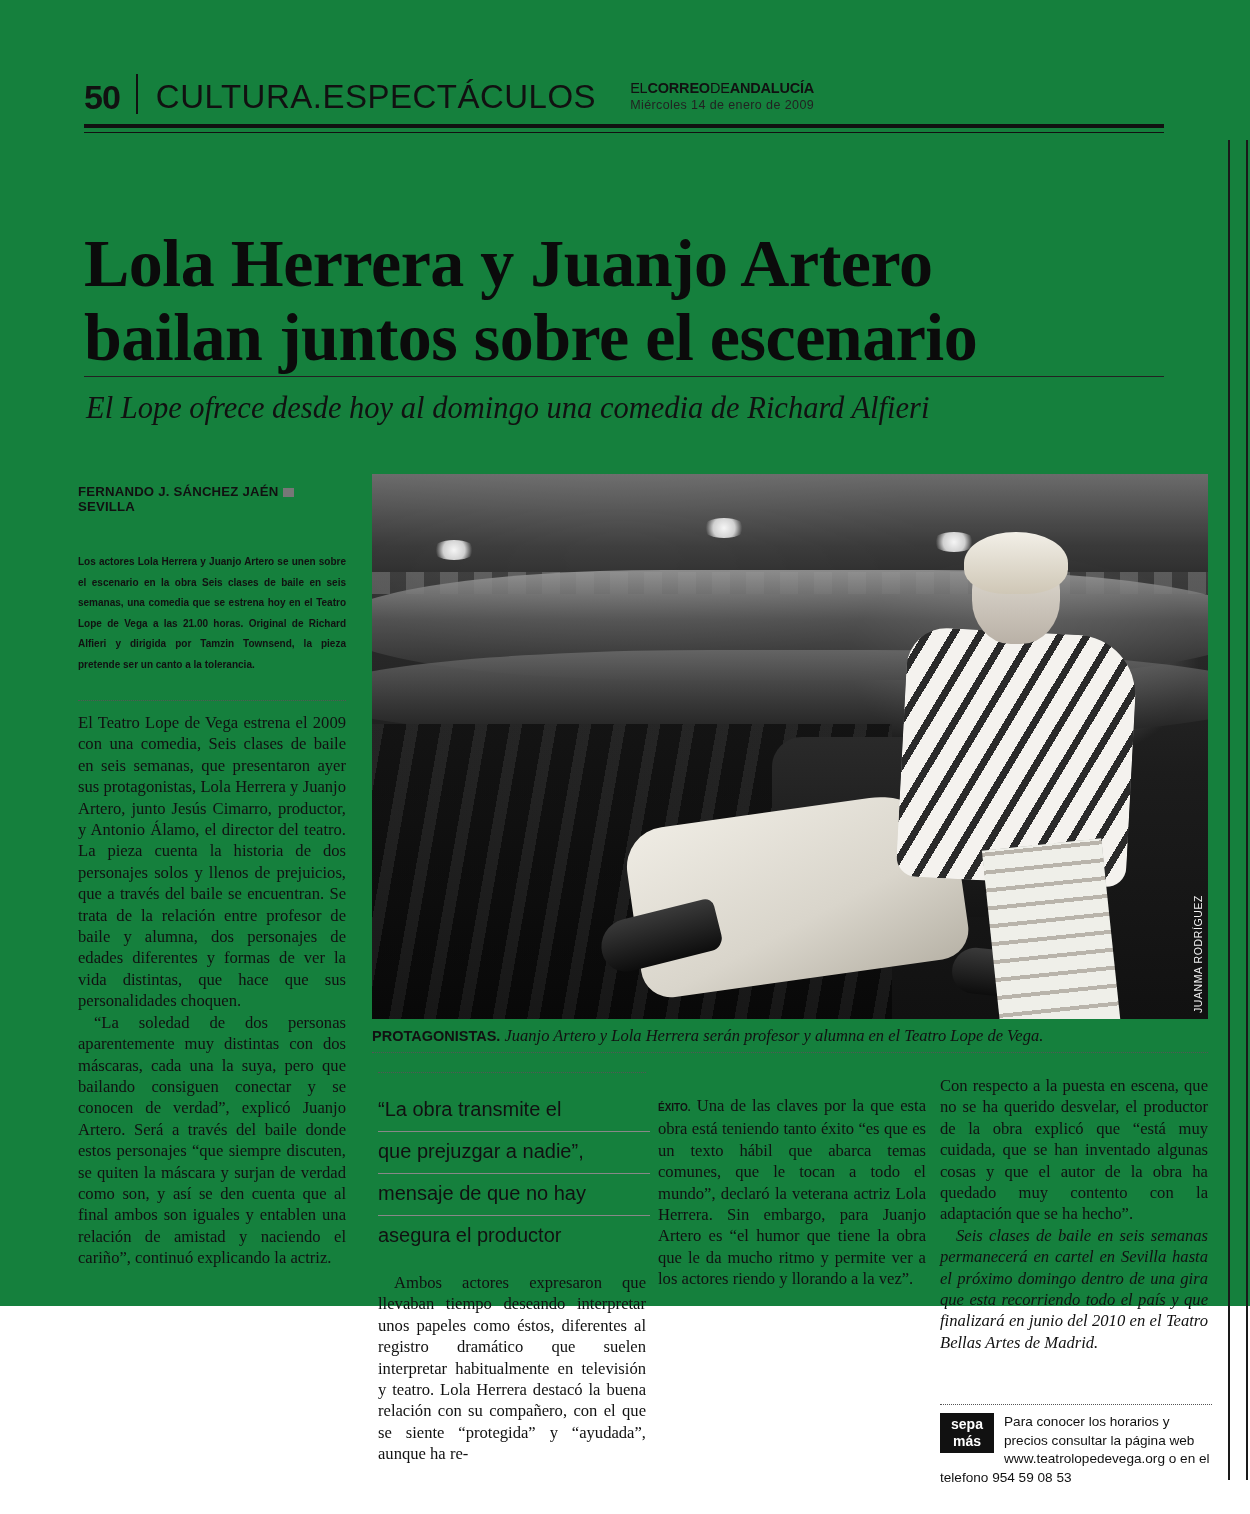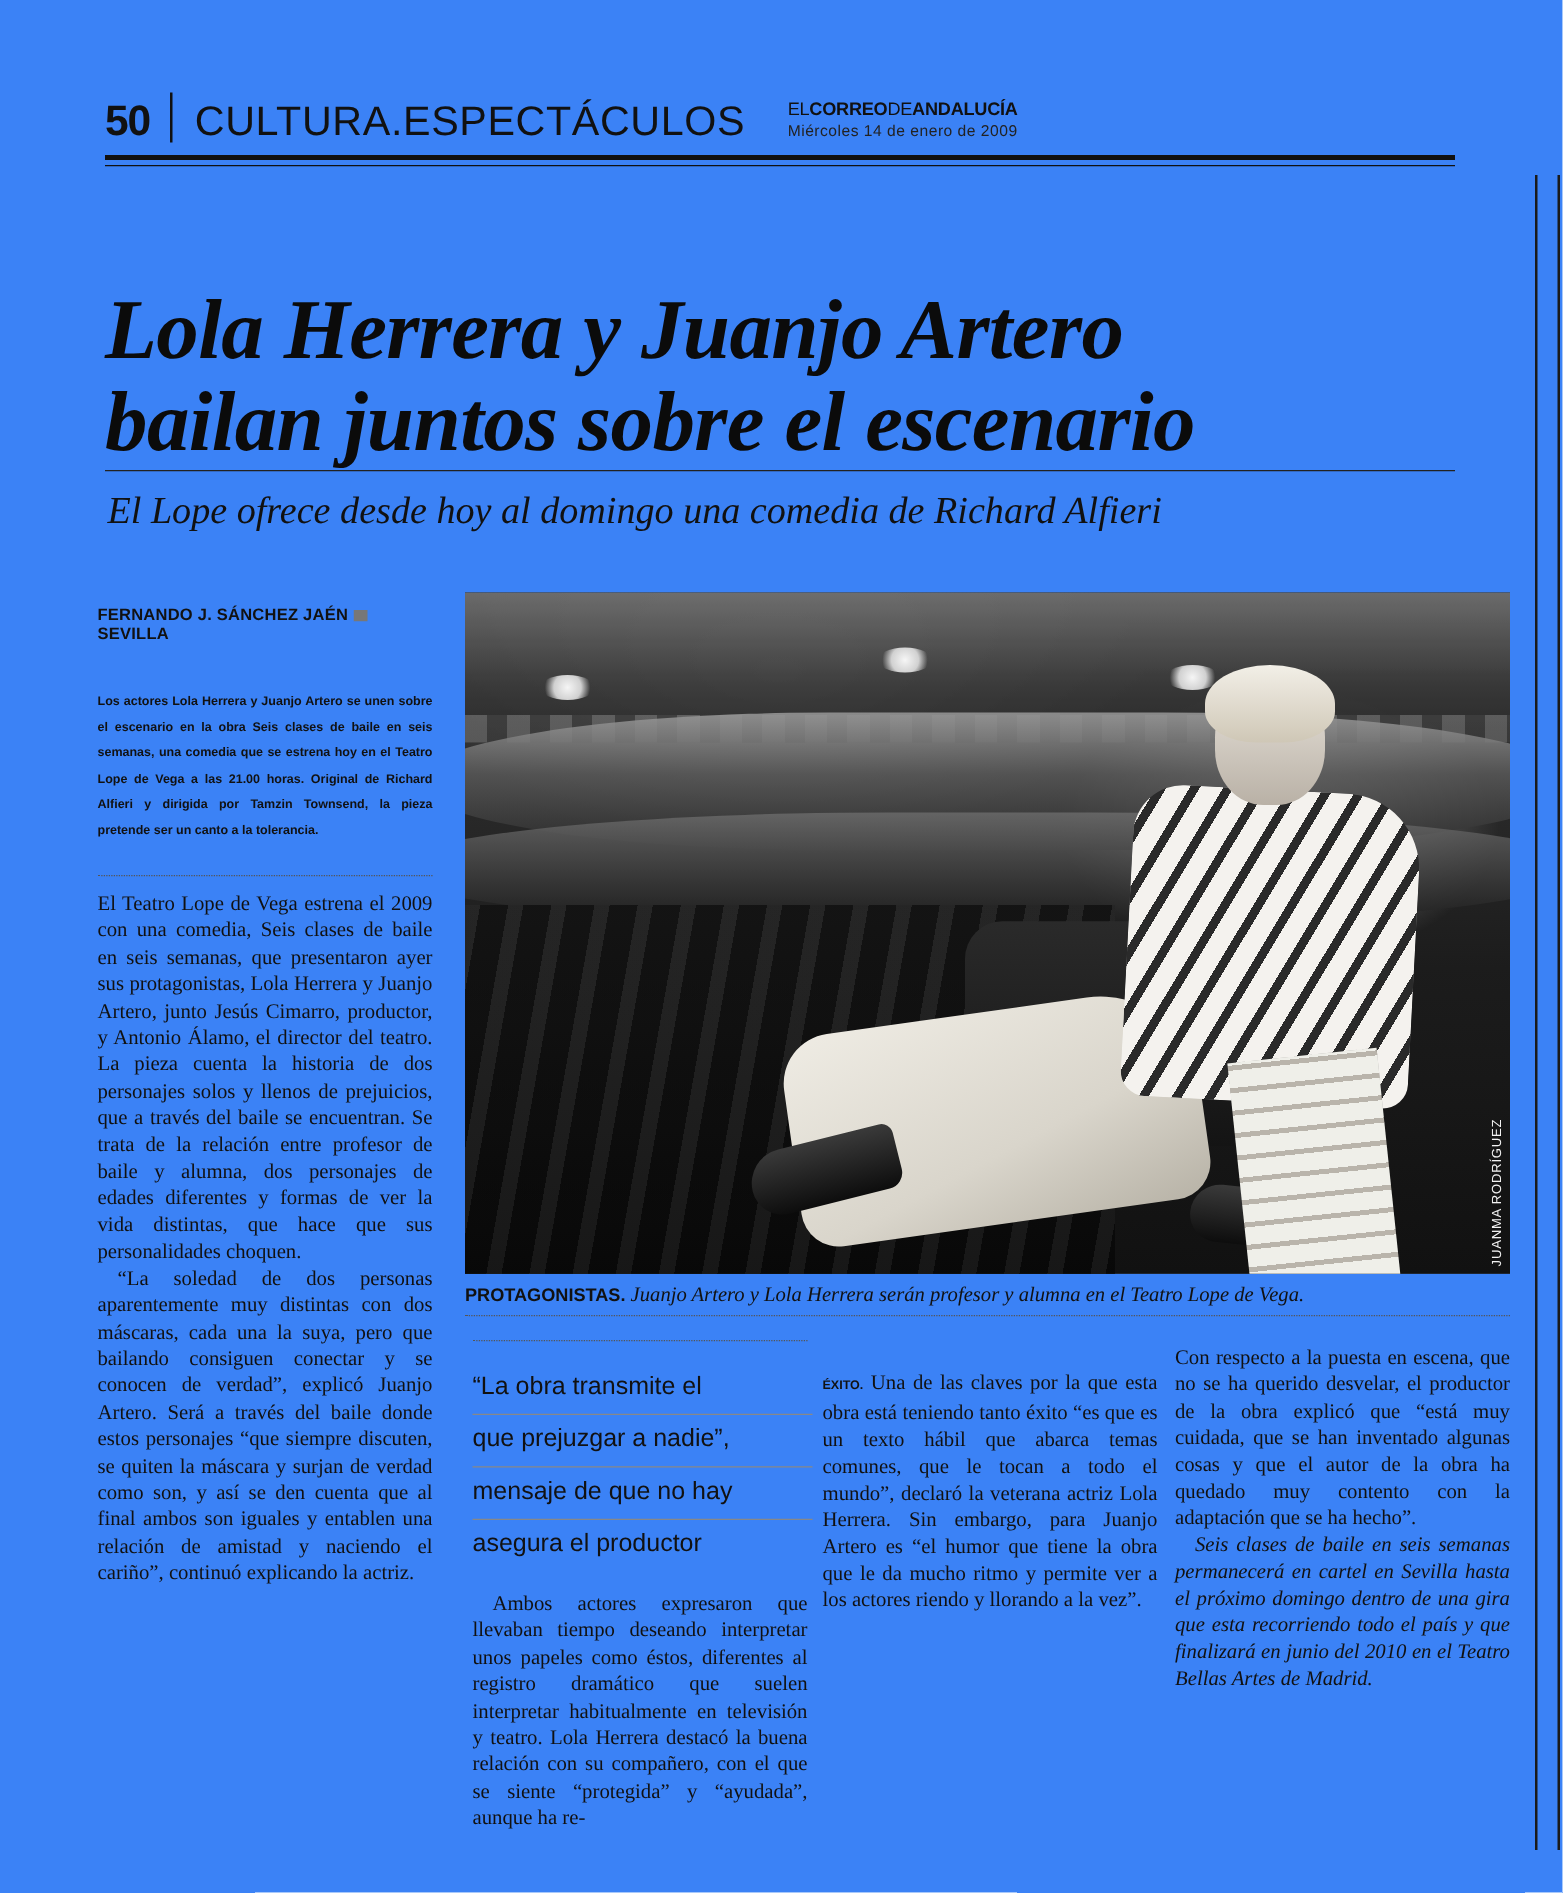--- a/index.html
+++ b/index.html
@@ -11,22 +11,22 @@
     width: 1250px;
     height: 1514px;
     font-family: "Liberation Serif", serif;
     color: #111;
     position: relative;
     overflow: hidden;
   }
   .page {
     position: absolute;
     left: 0; top: 0;
-    width: 1250px; height: 1514px;
-    background: #3b82f6;
+    width: 1250px; height: 1306px;
+    background: #15803d;
   }
 
   
   .masthead {
     position: absolute;
     left: 84px; top: 58px;
     width: 1080px;
     height: 56px;
     display: flex;
     align-items: flex-end;
@@ -103,21 +103,20 @@
   
   .headline {
     position: absolute;
     left: 84px; top: 180px;
     width: 1090px;
     font-family: "Liberation Serif", serif;
     font-size: 68px;
     line-height: 74px;
     letter-spacing: -0.5px;
     color: #0b0b0b;
-    font-style: italic;
   }
   .headline .l2 { display: block; }
 
   .rule-sub {
     position: absolute;
     left: 84px; top: 376px;
     width: 1080px; height: 1px;
     background: #222;
   }
 
@@ -506,14 +505,21 @@
 
   <div class="col" id="col3">
     <p style="margin-top:20px; text-indent:0;"><span class="kicker">ÉXITO.</span> <span>Una de las claves por la que esta obra está teniendo tanto éxito “es que es un texto hábil que abarca temas comunes, que le tocan a todo el mundo”, declaró la veterana actriz Lola Herrera. Sin embargo, para Juanjo Artero es “el humor que tiene la obra que le da mucho ritmo y permite ver a los actores riendo y llorando a la vez”.</span></p>
   </div>
 
   <div class="col" id="col4">
     <p class="first">Con respecto a la puesta en escena, que no se ha querido desvelar, el productor de la obra explicó que “está muy cuidada, que se han inventado algunas cosas y que el autor de la obra ha quedado muy contento con la adaptación que se ha hecho”.</p>
     <p><i>Seis clases de baile en seis semanas permanecerá en cartel en Sevilla hasta el próximo domingo dentro de una gira que esta recorriendo todo el país y que finalizará en junio del 2010 en el Teatro Bellas Artes de Madrid.</i></p>
   </div>
 
+  <div class="infobox">
+    <div class="badge">
+      <span>sepa</span><br>
+      <span>más</span>
+    </div>
+    <div class="txt">Para conocer los horarios y precios consultar la página web www.teatrolopedevega.org o en el telefono 954 59 08 53</div>
+  </div>
 
 </div>
 
 </body></html>

